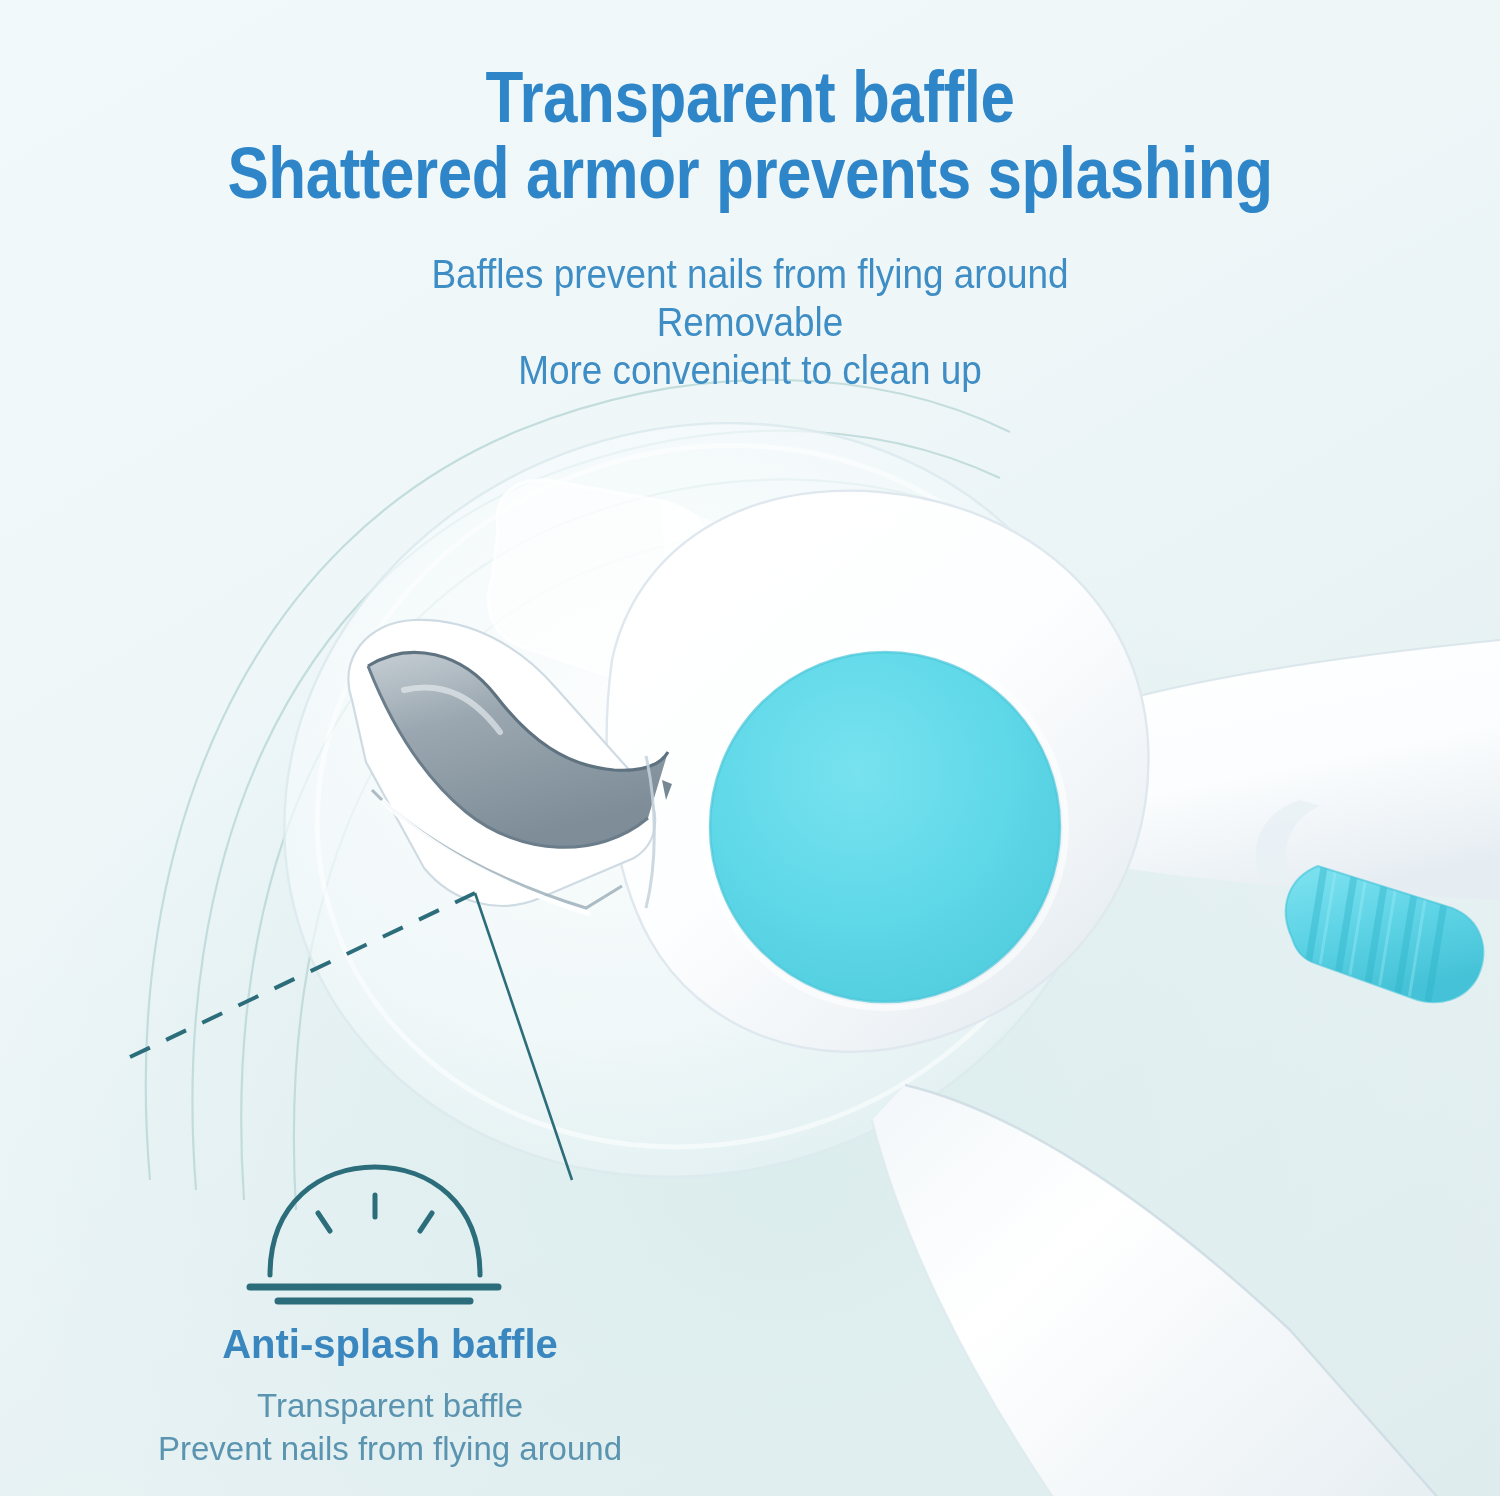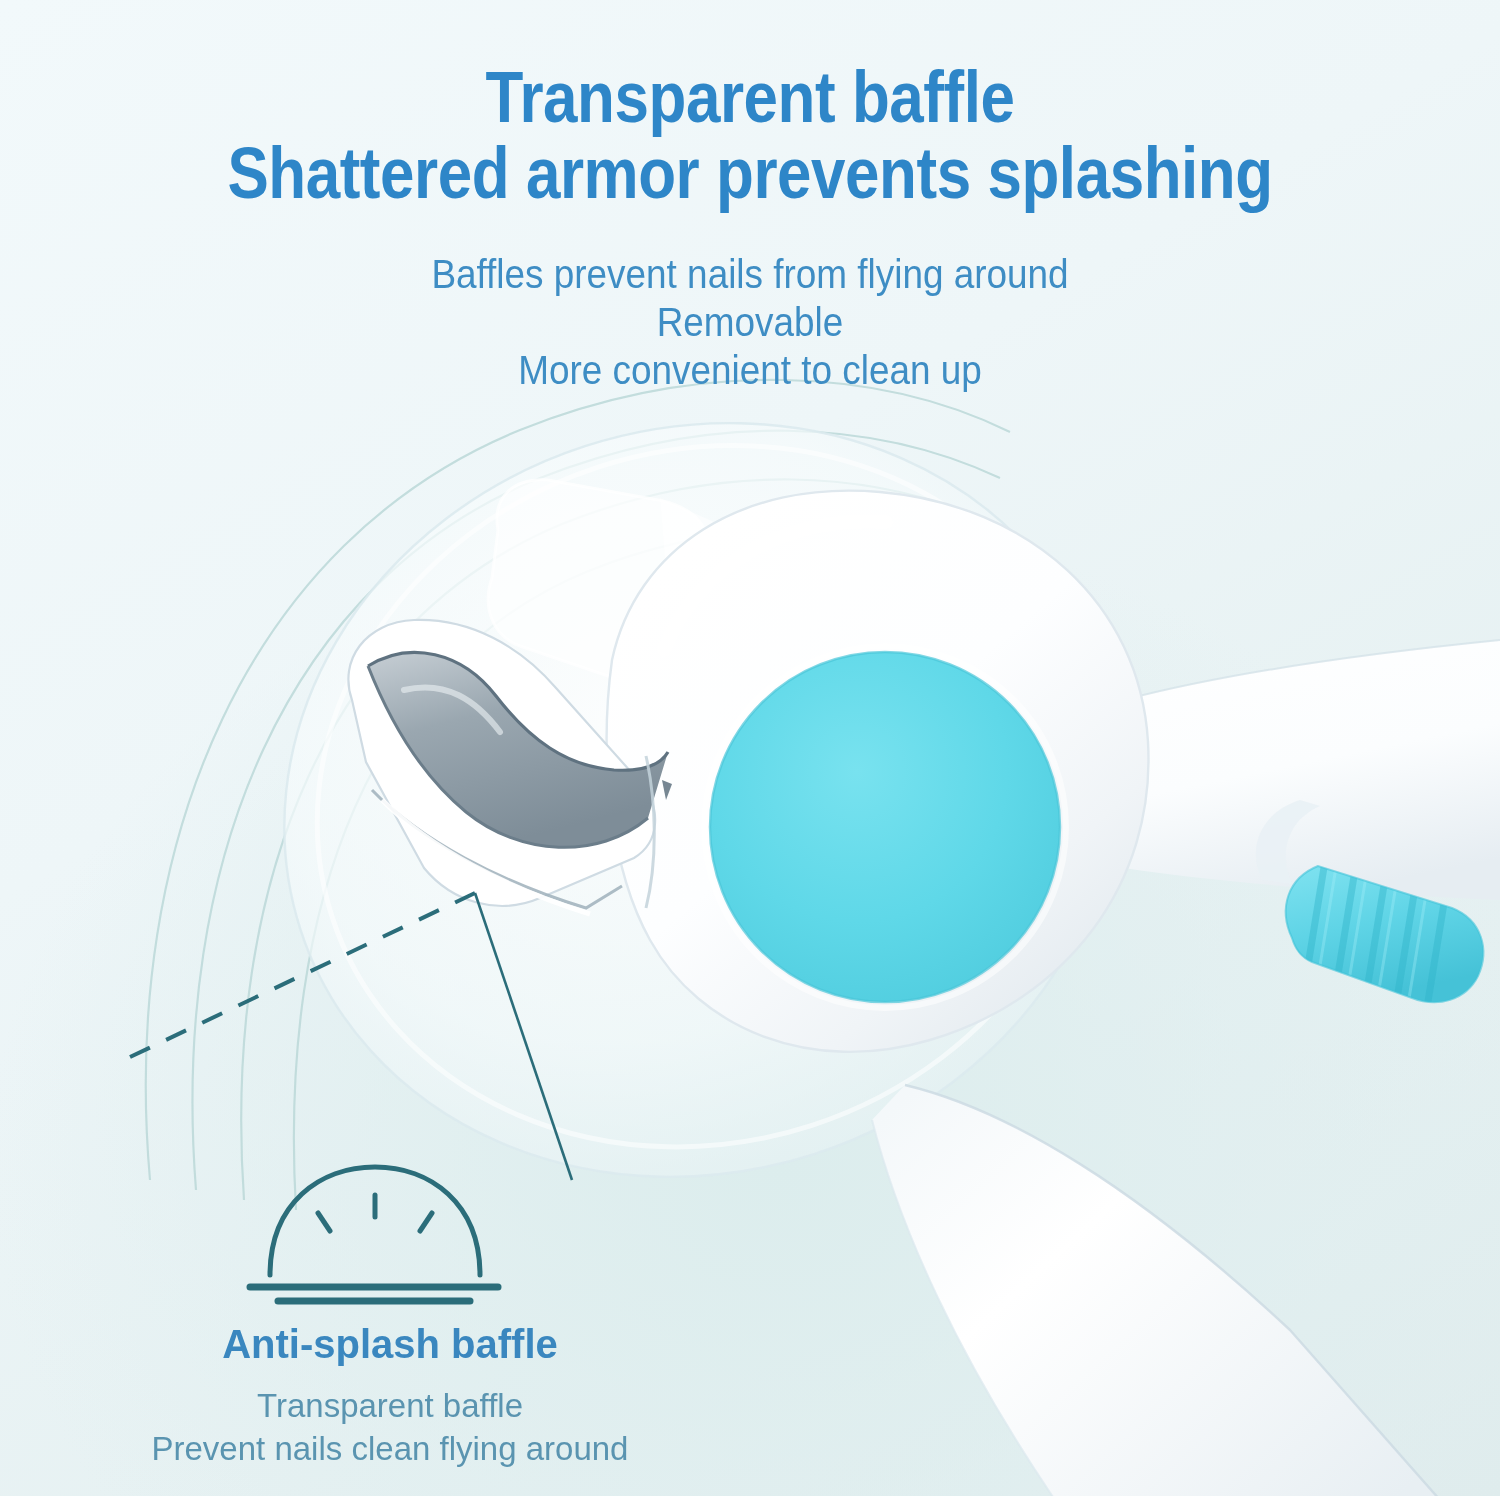--- a/index.html
+++ b/index.html
@@ -315,15 +315,15 @@
 
   <div class="headline l1">Transparent baffle</div>
   <div class="headline l2">Shattered armor prevents splashing</div>
 
   <div class="subline s1">Baffles prevent nails from flying around</div>
   <div class="subline s2">Removable</div>
   <div class="subline s3">More convenient to clean up</div>
 
   <div class="caption-title">Anti-splash baffle</div>
   <div class="caption-line c1">Transparent baffle</div>
-  <div class="caption-line c2">Prevent nails clean flying around</div>
+  <div class="caption-line c2">Prevent nails from flying around</div>
 
 </div>
 
 </body></html>

